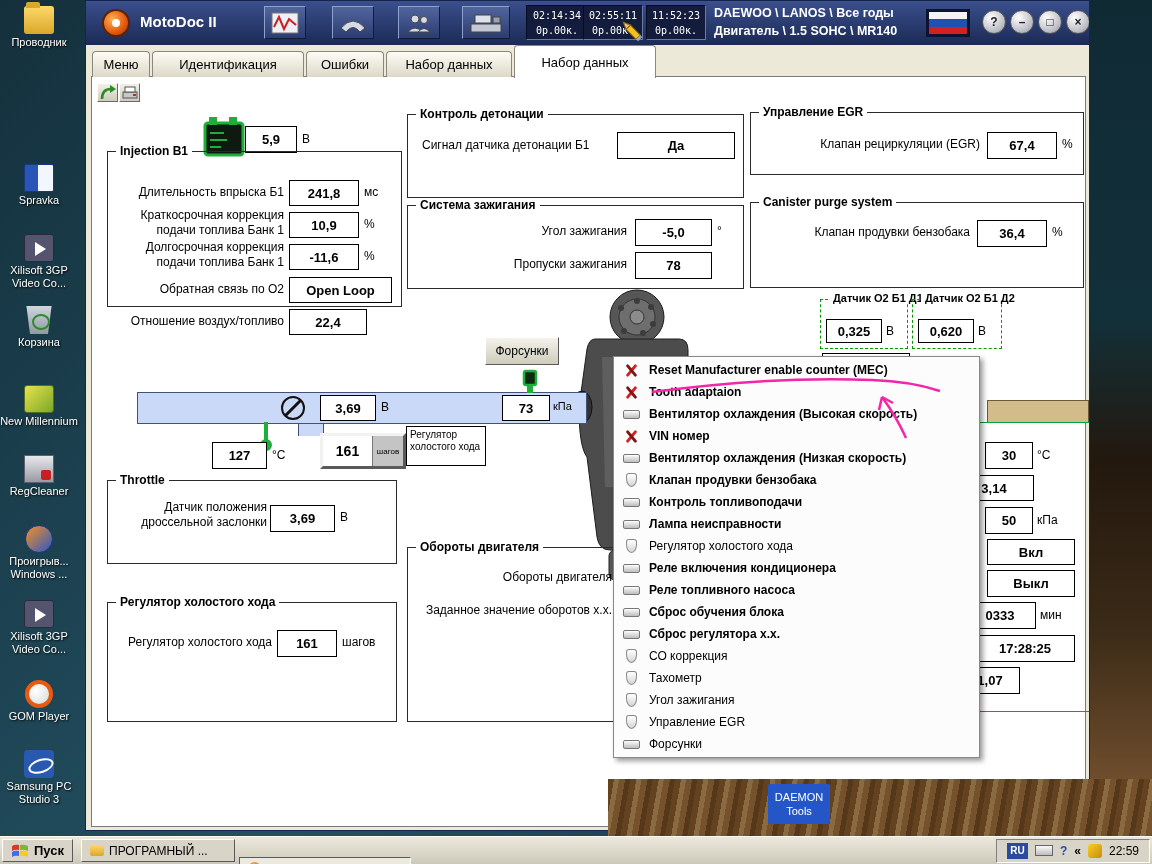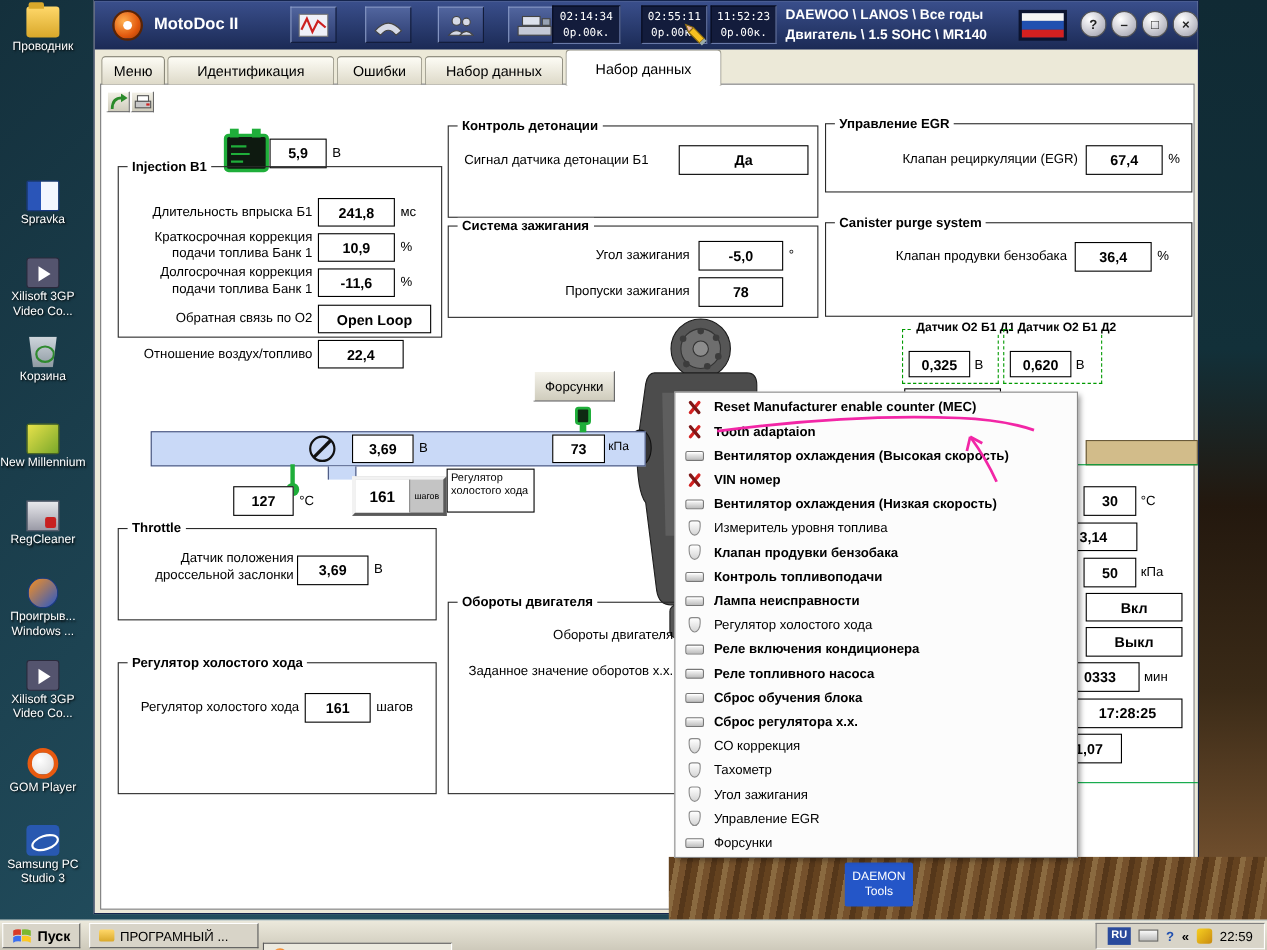--- a/index.html
+++ b/index.html
@@ -184,21 +184,21 @@
           </svg>
       </div>
       <div class="tbbtn" style="left:376px;width:48px">
         <svg width="34" height="24">
             <rect x="2" y="13" width="30" height="8" fill="#c4c8d6" stroke="#444"></rect>
             <rect x="6" y="4" width="16" height="8" fill="#dde1ec" stroke="#444"></rect>
             <rect x="24" y="6" width="7" height="6" fill="#98a2b4" stroke="#444"></rect>
           </svg>
       </div>
 
-      <div class="timer" style="left:416px;width:62px">
+      <div class="timer" style="left:440px;width:62px">
         <div>02:14:34</div>
         <div>0р.00к.</div>
       </div>
       <div class="timer" style="left:497px;width:60px">
         <div>02:55:11</div>
         <div>0р.00к.</div>
       </div>
       <div class="timer" style="left:560px;width:60px">
         <div>11:52:23</div>
         <div>0р.00к.</div>
@@ -457,26 +457,20 @@
           <span class="ic-red"></span>
         </span>
         <span>VIN номер</span>
       </div>
     <div class="mi b">
         <span class="ic">
           <span class="ic-bar"></span>
         </span>
         <span>Вентилятор охлаждения (Низкая скорость)</span>
       </div>
-    <div class="mi">
-        <span class="ic">
-          <span class="ic-shield"></span>
-        </span>
-        <span>Измеритель уровня топлива</span>
-      </div>
     <div class="mi b">
         <span class="ic">
           <span class="ic-shield"></span>
         </span>
         <span>Клапан продувки бензобака</span>
       </div>
     <div class="mi b">
         <span class="ic">
           <span class="ic-bar"></span>
         </span>

